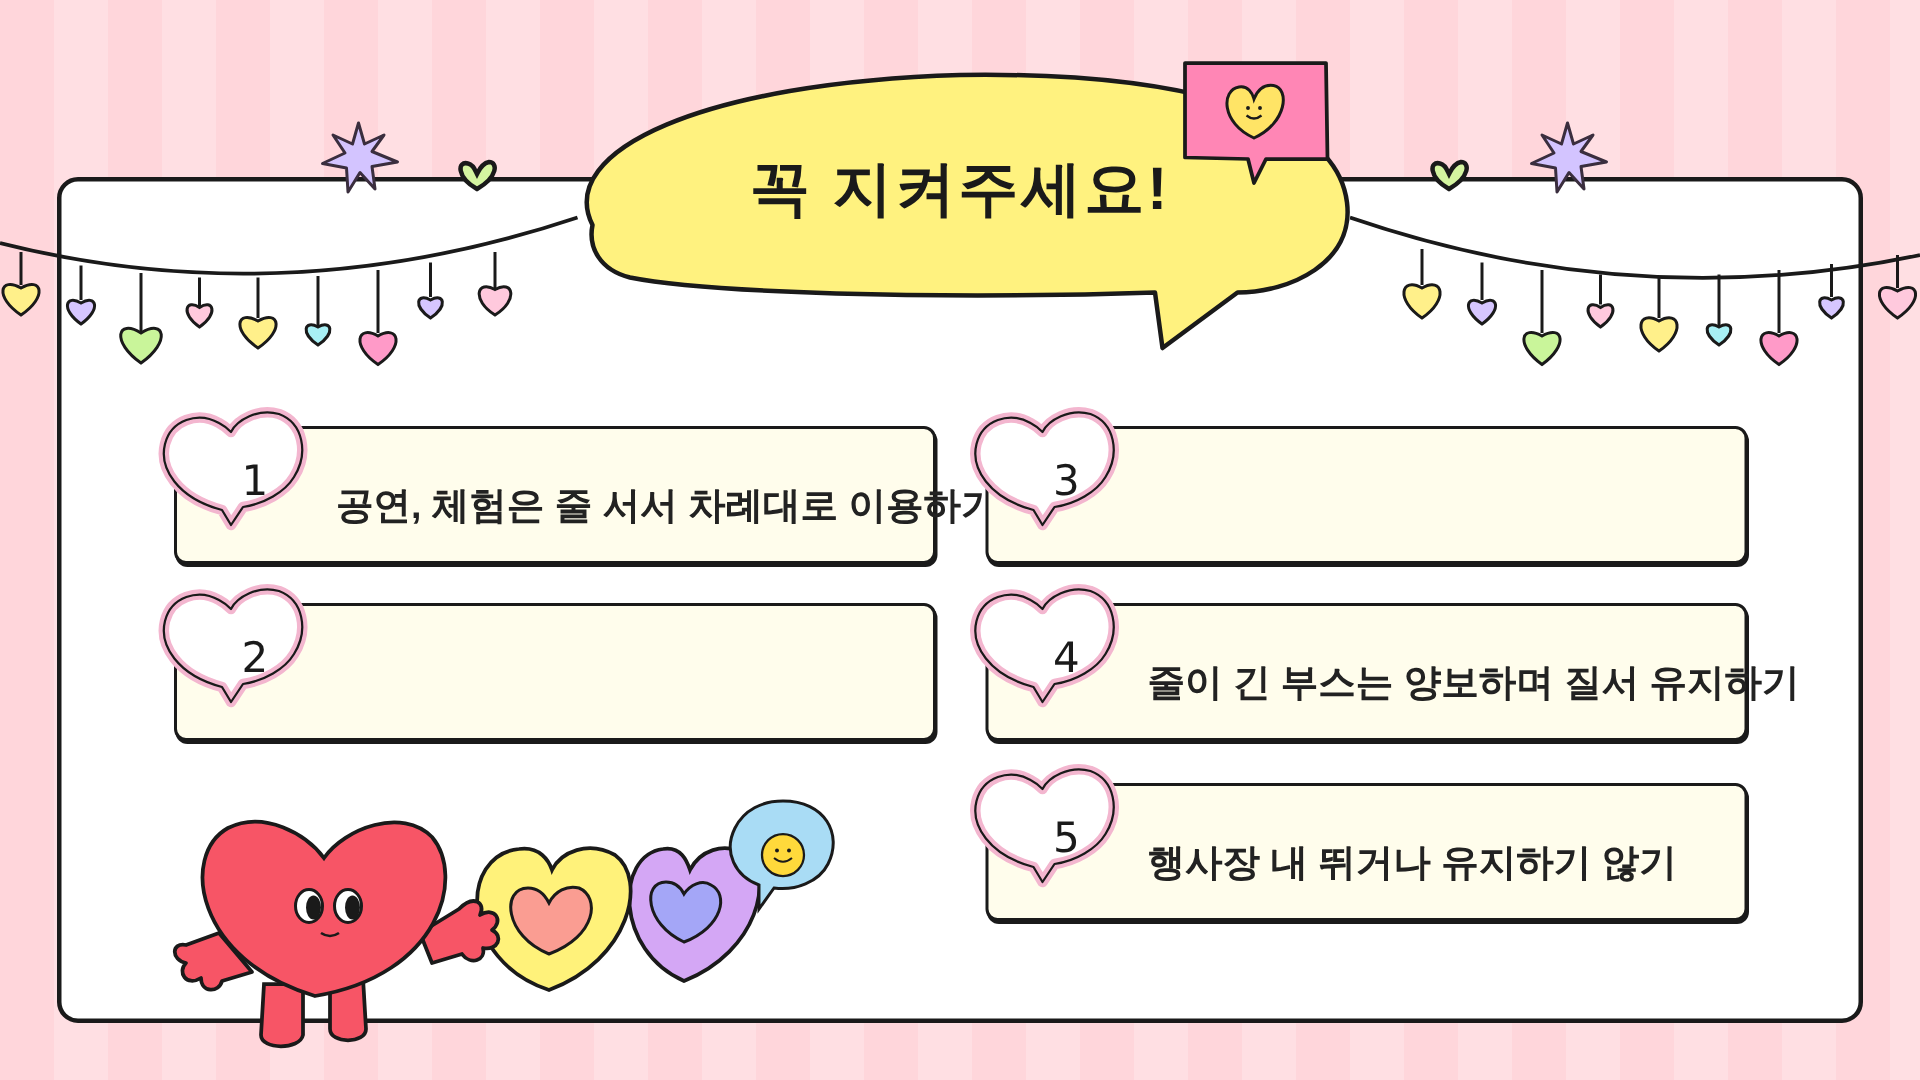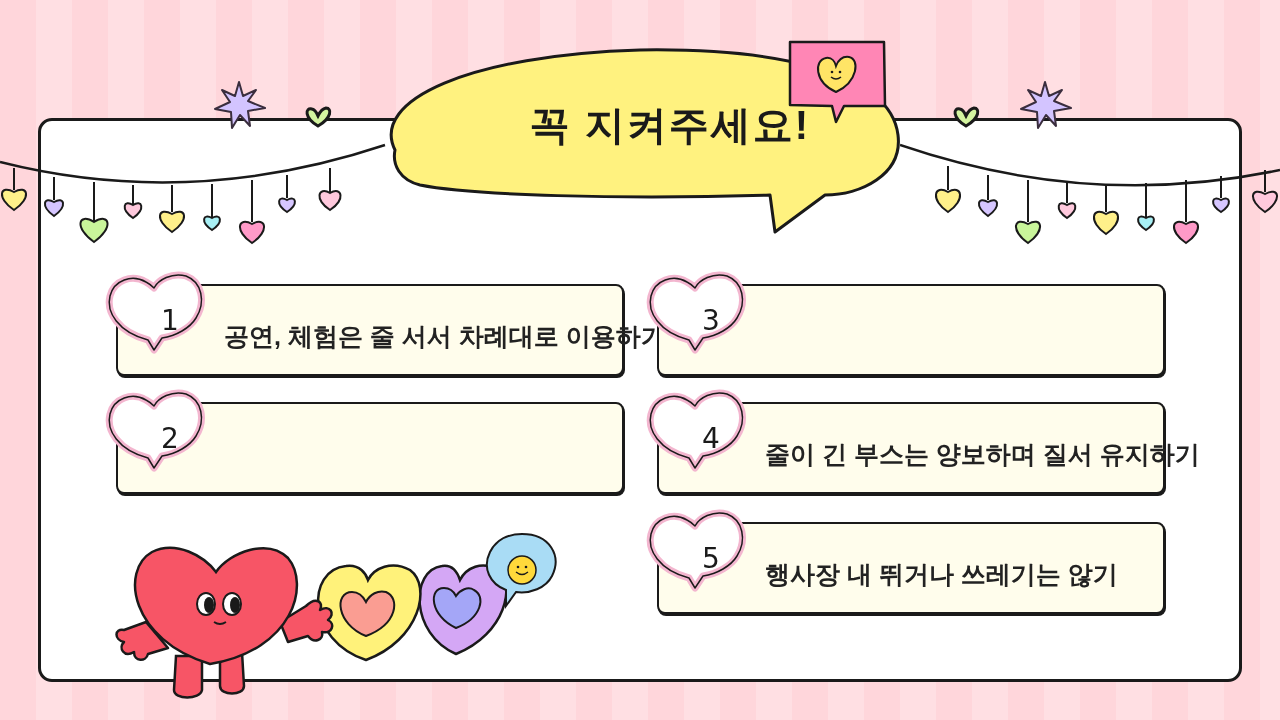--- a/index.html
+++ b/index.html
@@ -8,21 +8,21 @@
     position: relative;
     font-family: "Liberation Sans", "DejaVu Sans", sans-serif;
     background: repeating-linear-gradient(90deg, #ffd6db 0px, #ffd6db 36px, #ffdfe3 36px, #ffdfe3 72px);
   }
   .board {
     position: absolute; left: 38px; top: 118px; width: 1204px; height: 564px;
     background: #ffffff; border: 3px solid #1a1a1a; border-radius: 14px;
   }
   .title-bubble { position: absolute; left: 380px; top: 40px; width: 520px; height: 200px; }
   .title-text {
-    position: absolute; left: 470px; top: 98px; width: 340px; text-align: right;
+    position: absolute; left: 470px; top: 98px; width: 340px; text-align: center;
     font-size: 40px; font-weight: bold; color: #1a1a1a; letter-spacing: 2px;
   }
   .garland { position: absolute; top: 120px; }
   .rule-card {
     position: absolute; height: 92px; width: 508px;
     background: #fffdec; border: 2.5px solid #1a1a1a; border-radius: 8px;
     box-shadow: 1px 2px 0 #1a1a1a;
   }
   .rule-text {
     position: absolute; left: 106px; top: 34px; font-size: 25px; font-weight: bold; color: #222;
@@ -151,21 +151,21 @@
   <div class="num-text">4</div>
   <div class="rule-text">줄이 긴 부스는 양보하며 질서 유지하기</div>
 </div>
 
 <div class="rule-card" style="left:657px; top:522px;">
   <svg class="num-bubble" viewBox="0 0 104 88">
     <path d="M50 80 L44 70 C14 62 2 42 6 26 C10 10 28 4 42 12 C46 14 48 16 50 18 C54 10 68 2 82 6 C98 12 102 32 92 48 C86 58 72 66 58 68 Z" fill="#fff" stroke="#f3b6cf" stroke-width="7" stroke-linejoin="round"></path>
     <path d="M50 80 L44 70 C14 62 2 42 6 26 C10 10 28 4 42 12 C46 14 48 16 50 18 C54 10 68 2 82 6 C98 12 102 32 92 48 C86 58 72 66 58 68 Z" fill="none" stroke="#1a1a1a" stroke-width="1.5" stroke-linejoin="round"></path>
   </svg>
   <div class="num-text">5</div>
-  <div class="rule-text">행사장 내 뛰거나 쓰레기는 않기</div>
+  <div class="rule-text">행사장 내 뛰거나 유지하기 않기</div>
 </div>
 
 <svg class="deco" style="left:110px; top:530px;" width="470" height="180" viewBox="0 0 470 180">
 
   <path d="M346 124 C300 104 300 40 332 36 C344 34 348 44 350 50 C356 38 372 30 388 40 C406 54 396 104 346 124Z" fill="#d4a7f5" stroke="#1a1a1a" stroke-width="2.5"></path>
   <path d="M346 98 C320 86 318 58 334 58 C340 58 344 62 346 66 C350 60 358 56 364 60 C376 66 372 88 346 98Z" fill="#a4a6f7" stroke="#1a1a1a" stroke-width="2"></path>
 
   <path d="M256 130 C196 110 196 40 236 36 C250 34 256 44 258 50 C264 38 282 30 300 40 C322 56 310 110 256 130Z" fill="#fff27a" stroke="#1a1a1a" stroke-width="2.5"></path>
   <path d="M256 106 C226 94 224 62 242 62 C250 62 254 68 256 72 C260 64 268 60 276 62 C290 68 288 94 256 106Z" fill="#fa9d92" stroke="#1a1a1a" stroke-width="2"></path>
 

